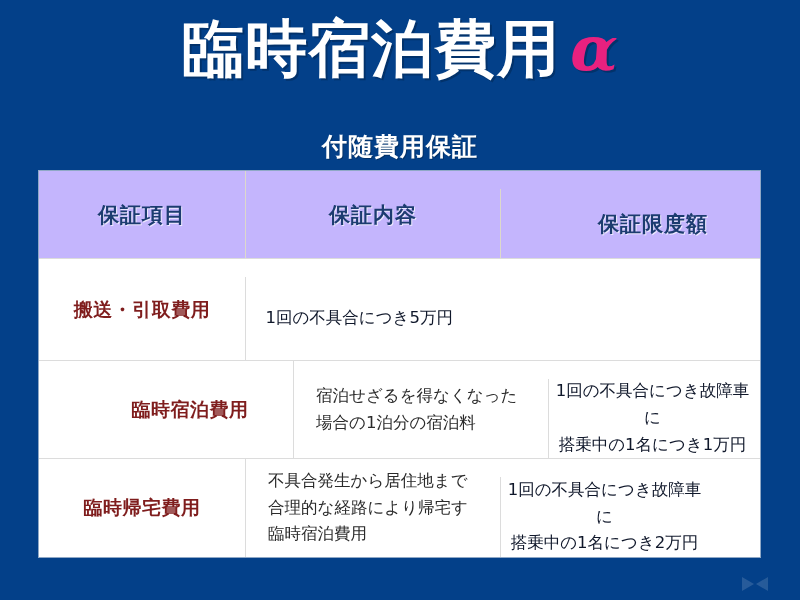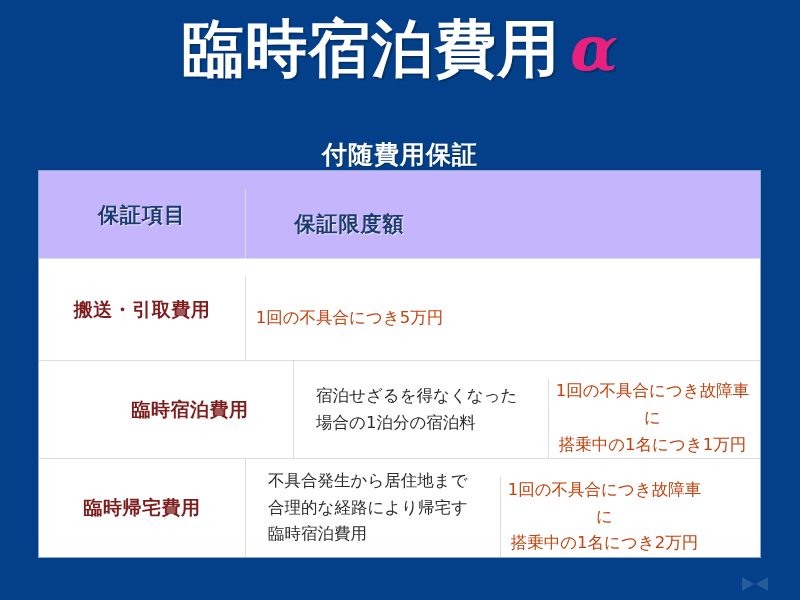--- a/index.html
+++ b/index.html
@@ -39,21 +39,21 @@
     color: #e8217f;
     font-style: italic;
     line-height: 1;
     margin-left: 10px;
     text-shadow: 2px 2px 0 rgba(0,0,0,0.22);
     font-family: "DejaVu Serif", serif;
   }
 
   .subtitle {
     position: absolute;
-    top: 138px;
+    top: 130px;
     left: 0;
     width: 800px;
     text-align: center;
     font-size: 25px;
     font-weight: bold;
     color: #ffffff;
     letter-spacing: 1px;
     text-shadow: 1px 1px 0 rgba(0,0,0,0.25);
     font-family: "DejaVu Sans", "Liberation Sans", sans-serif;
   }
@@ -85,21 +85,21 @@
   .row.r3 { height: 99px;  border-top: 1px solid #dcdcdc; }
 
   .cell {
     box-sizing: border-box;
     display: flex;
     align-items: center;
     overflow: hidden;
   }
   .c-item    { width: 206px; justify-content: center; text-align: center; }
   .c-desc    { width: 255px; justify-content: flex-start; padding-left: 22px; border-left: 1px solid #dcdcdc; }
-  .c-limit   { width: 208px; justify-content: center; text-align: center; border-left: 1px solid #dcdcdc; margin-top: 18px; }
+  .c-limit   { width: 208px; justify-content: flex-end; text-align: center; border-left: 1px solid #dcdcdc; margin-top: 18px; }
 
   .row.header .cell { border-left-color: #ddd9cb; }
 
   .head-text {
     font-size: 21px;
     font-weight: bold;
     color: #1c3c70;
     letter-spacing: 1px;
     text-shadow: 1px 1px 0 rgba(255,255,255,0.7);
     font-family: "DejaVu Sans", "Liberation Sans", sans-serif;
@@ -112,21 +112,21 @@
     font-family: "DejaVu Sans", "Liberation Sans", sans-serif;
   }
   .body-text {
     font-size: 16.5px;
     color: #2b2b2b;
     line-height: 1.62;
     font-family: "DejaVu Sans", "Liberation Sans", sans-serif;
   }
   .limit-text {
     font-size: 16.5px;
-    color: #c2410c;
+    color: #0f172a;
     line-height: 1.62;
     font-family: "DejaVu Sans", "Liberation Sans", sans-serif;
   }
   .body-text span,
   .limit-text span { display: block; }
 
   
   .watermark {
     position: absolute;
     right: 24px;
@@ -168,20 +168,23 @@
 </div>
 
 <div class="subtitle">付随費用保証</div>
 
 <div class="table">
 
   <div class="row header">
     <div class="cell c-item">
       <span class="head-text">保証項目</span>
     </div>
+    <div class="cell c-desc" style="justify-content:center;padding-left:0;">
+      <span class="head-text">保証内容</span>
+    </div>
     <div class="cell c-limit">
       <span class="head-text">保証限度額</span>
     </div>
   </div>
 
   <div class="row r1">
     <div class="cell c-item">
       <span class="item-text">搬送・引取費用</span>
     </div>
     <div class="cell c-limit">

